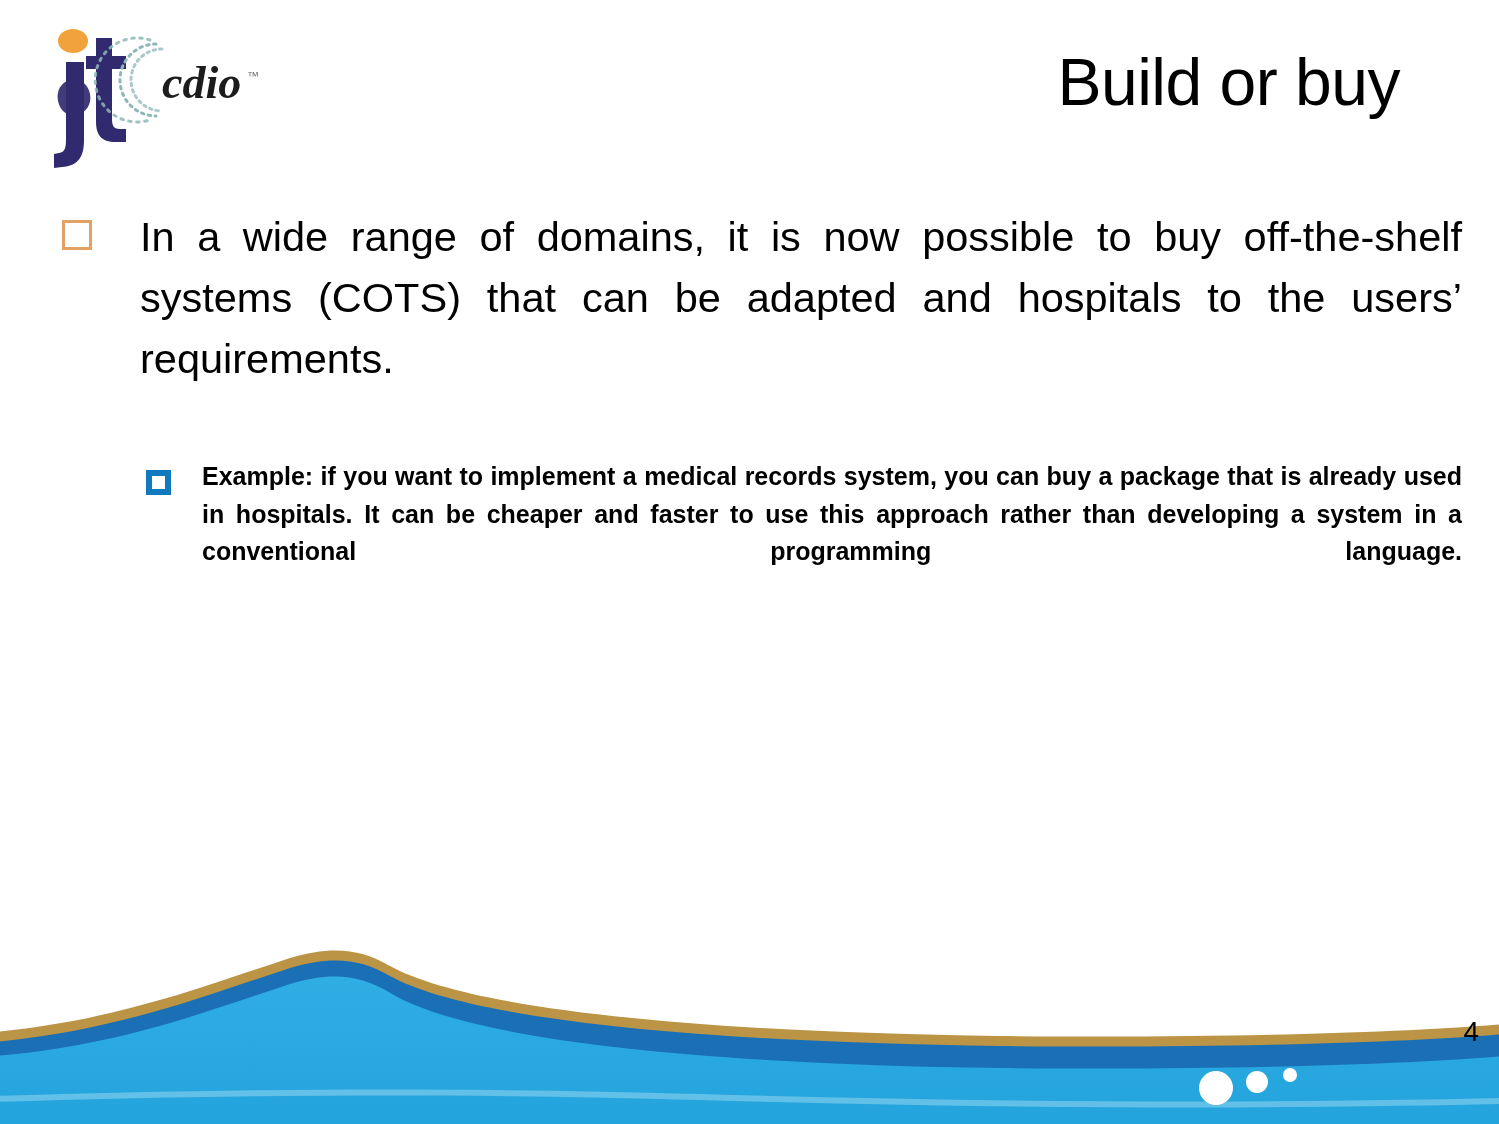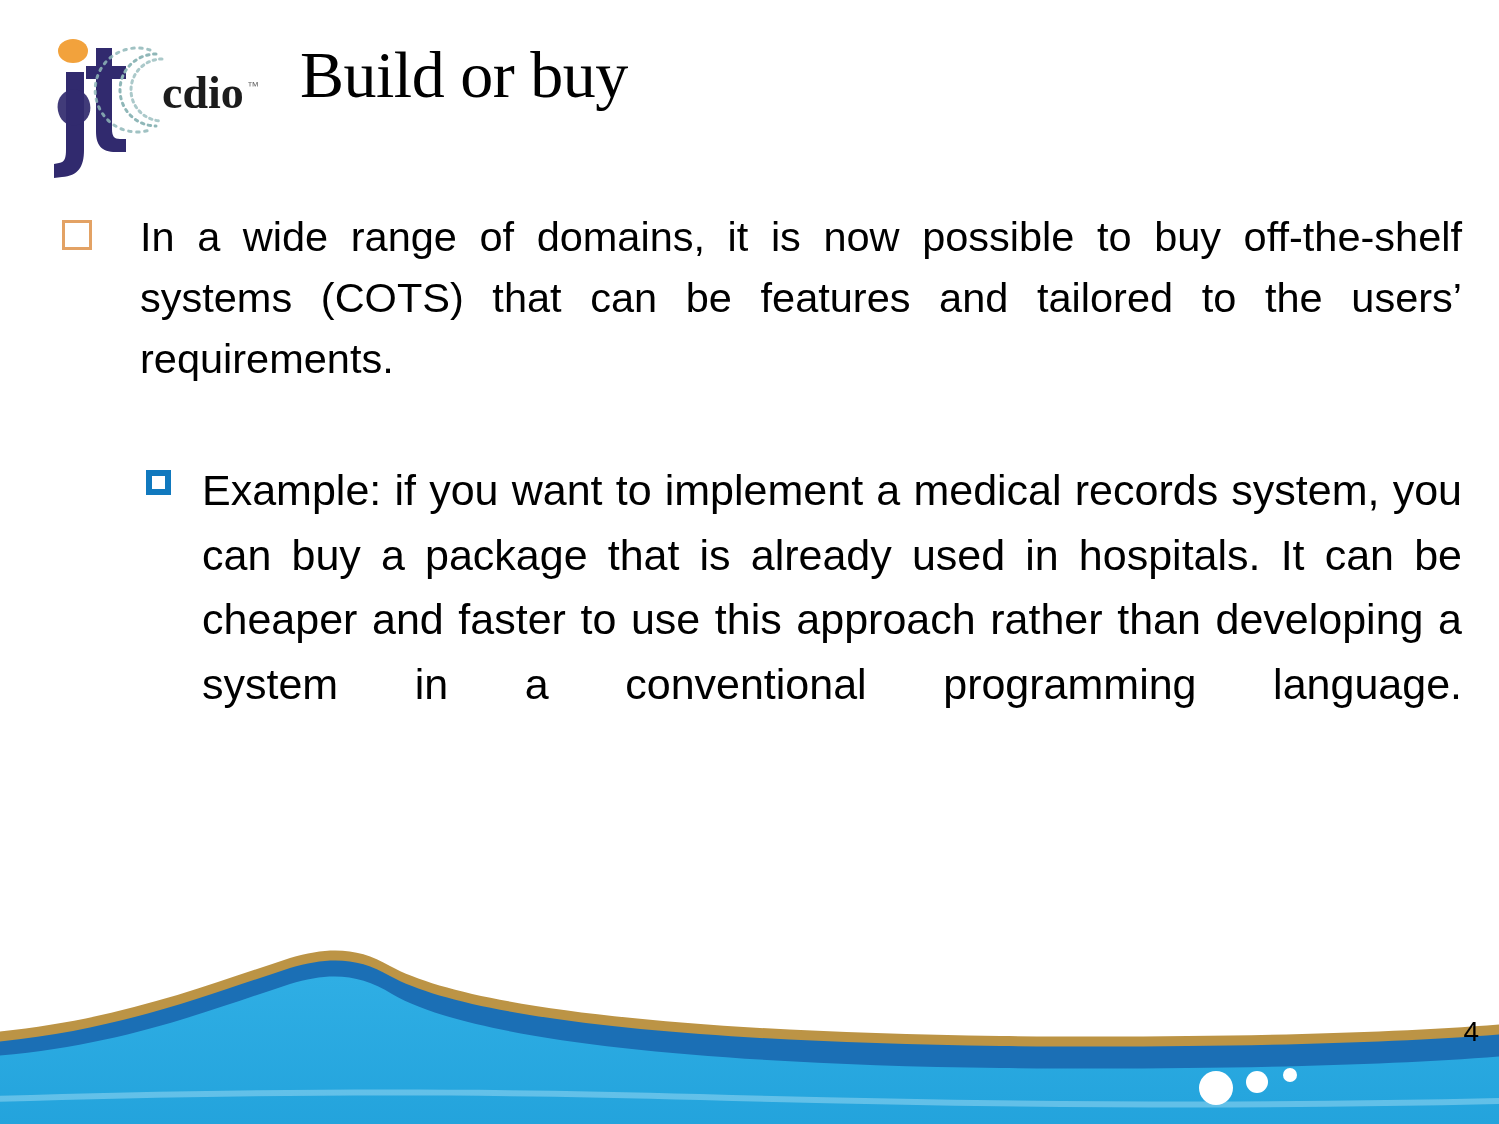--- a/index.html
+++ b/index.html
@@ -15,39 +15,39 @@
     width: 1499px;
     height: 1124px;
     background: #ffffff;
     overflow: hidden;
   }
 
   
   #logo {
     position: absolute;
     left: 36px;
-    top: 28px;
+    top: 18px;
     width: 230px;
     height: 160px;
+    font-style: italic;
   }
   #logo svg { display: block; }
 
   
   #title {
     position: absolute;
     left: 300px;
-    top: 40px;
+    top: 48px;
     width: 1100px;
-    text-align: left;
+    text-align: right;
     font-size: 66px;
     line-height: 1.05;
     color: #000000;
     letter-spacing: -0.5px;
     white-space: nowrap;
-    font-family: Liberation Serif, serif;
   }
 
   
   #body {
     position: absolute;
     left: 52px;
     top: 206px;
     width: 1410px;
   }
 
@@ -73,25 +73,26 @@
     border: 3px solid #E3A264;
     background: transparent;
   }
 
   .l2 {
     position: relative;
     padding-left: 62px;
     margin-left: 88px;
     margin-top: 8px;
     margin-bottom: 10px;
-    font-size: 43px;
+    font-size: 25px;
     line-height: 1.5;
     color: #000000;
     text-align: justify;
     text-justify: inter-word;
+    font-weight: bold;
   }
   .marker-l2 {
     position: absolute;
     left: 6px;
     top: 12px;
     width: 25px;
     height: 25px;
     box-sizing: border-box;
     border: 6px solid #1179BE;
     background: #ffffff;
@@ -150,21 +151,21 @@
       <text x="211" y="62" font-family="Liberation Sans, sans-serif" font-size="12" fill="#6B6B6B">™</text>
     </svg>
   </div>
 
   <div id="title">Build or buy</div>
 
   <div id="body">
 
     <div class="l1">
       <span class="marker-l1"></span>
-      <span class="txt">In a wide range of domains, it is now possible to buy off-the-shelf systems (COTS) that can be features and tailored to the users’ requirements.</span>
+      <span class="txt">In a wide range of domains, it is now possible to buy off-the-shelf systems (COTS) that can be adapted and hospitals to the users’ requirements.</span>
     </div>
 
     <div class="l2">
       <span class="marker-l2"></span>
       <span class="txt">Example: if you want to implement a medical records system, you can buy a package that is already used in hospitals. It can be cheaper and faster to use this approach rather than developing a system in a conventional programming language.</span>
     </div>
 
 
   </div>
 

